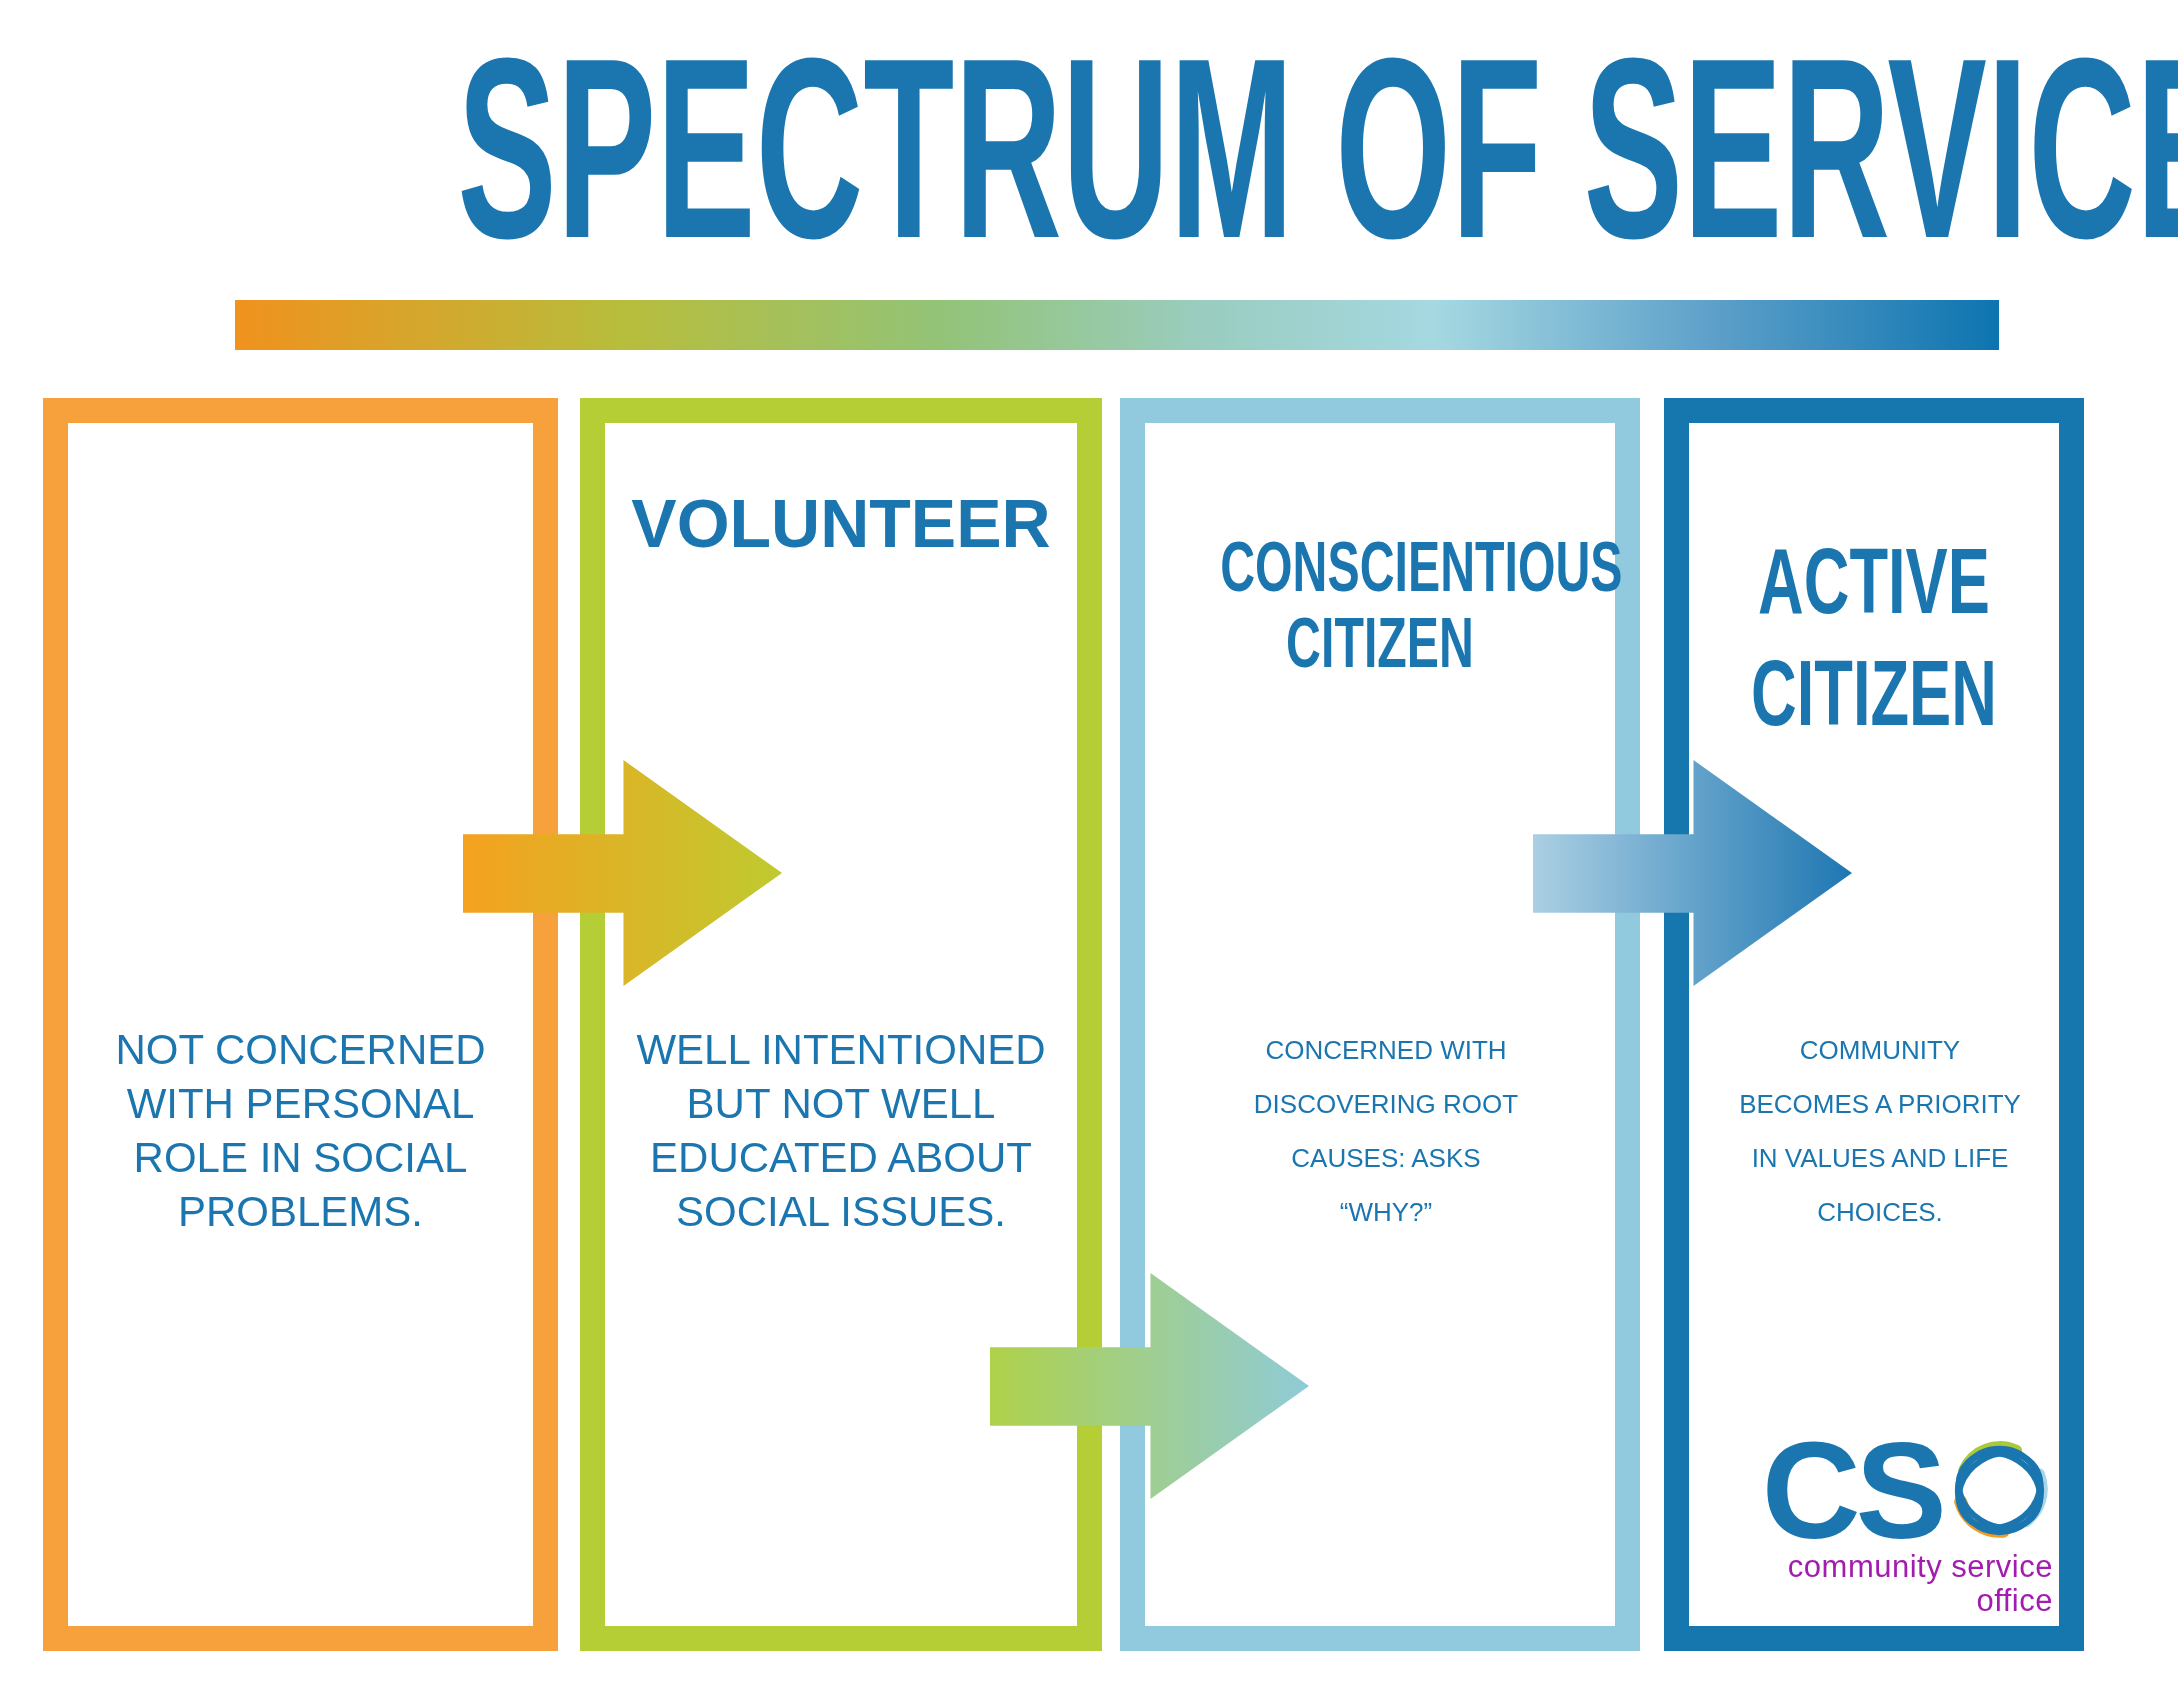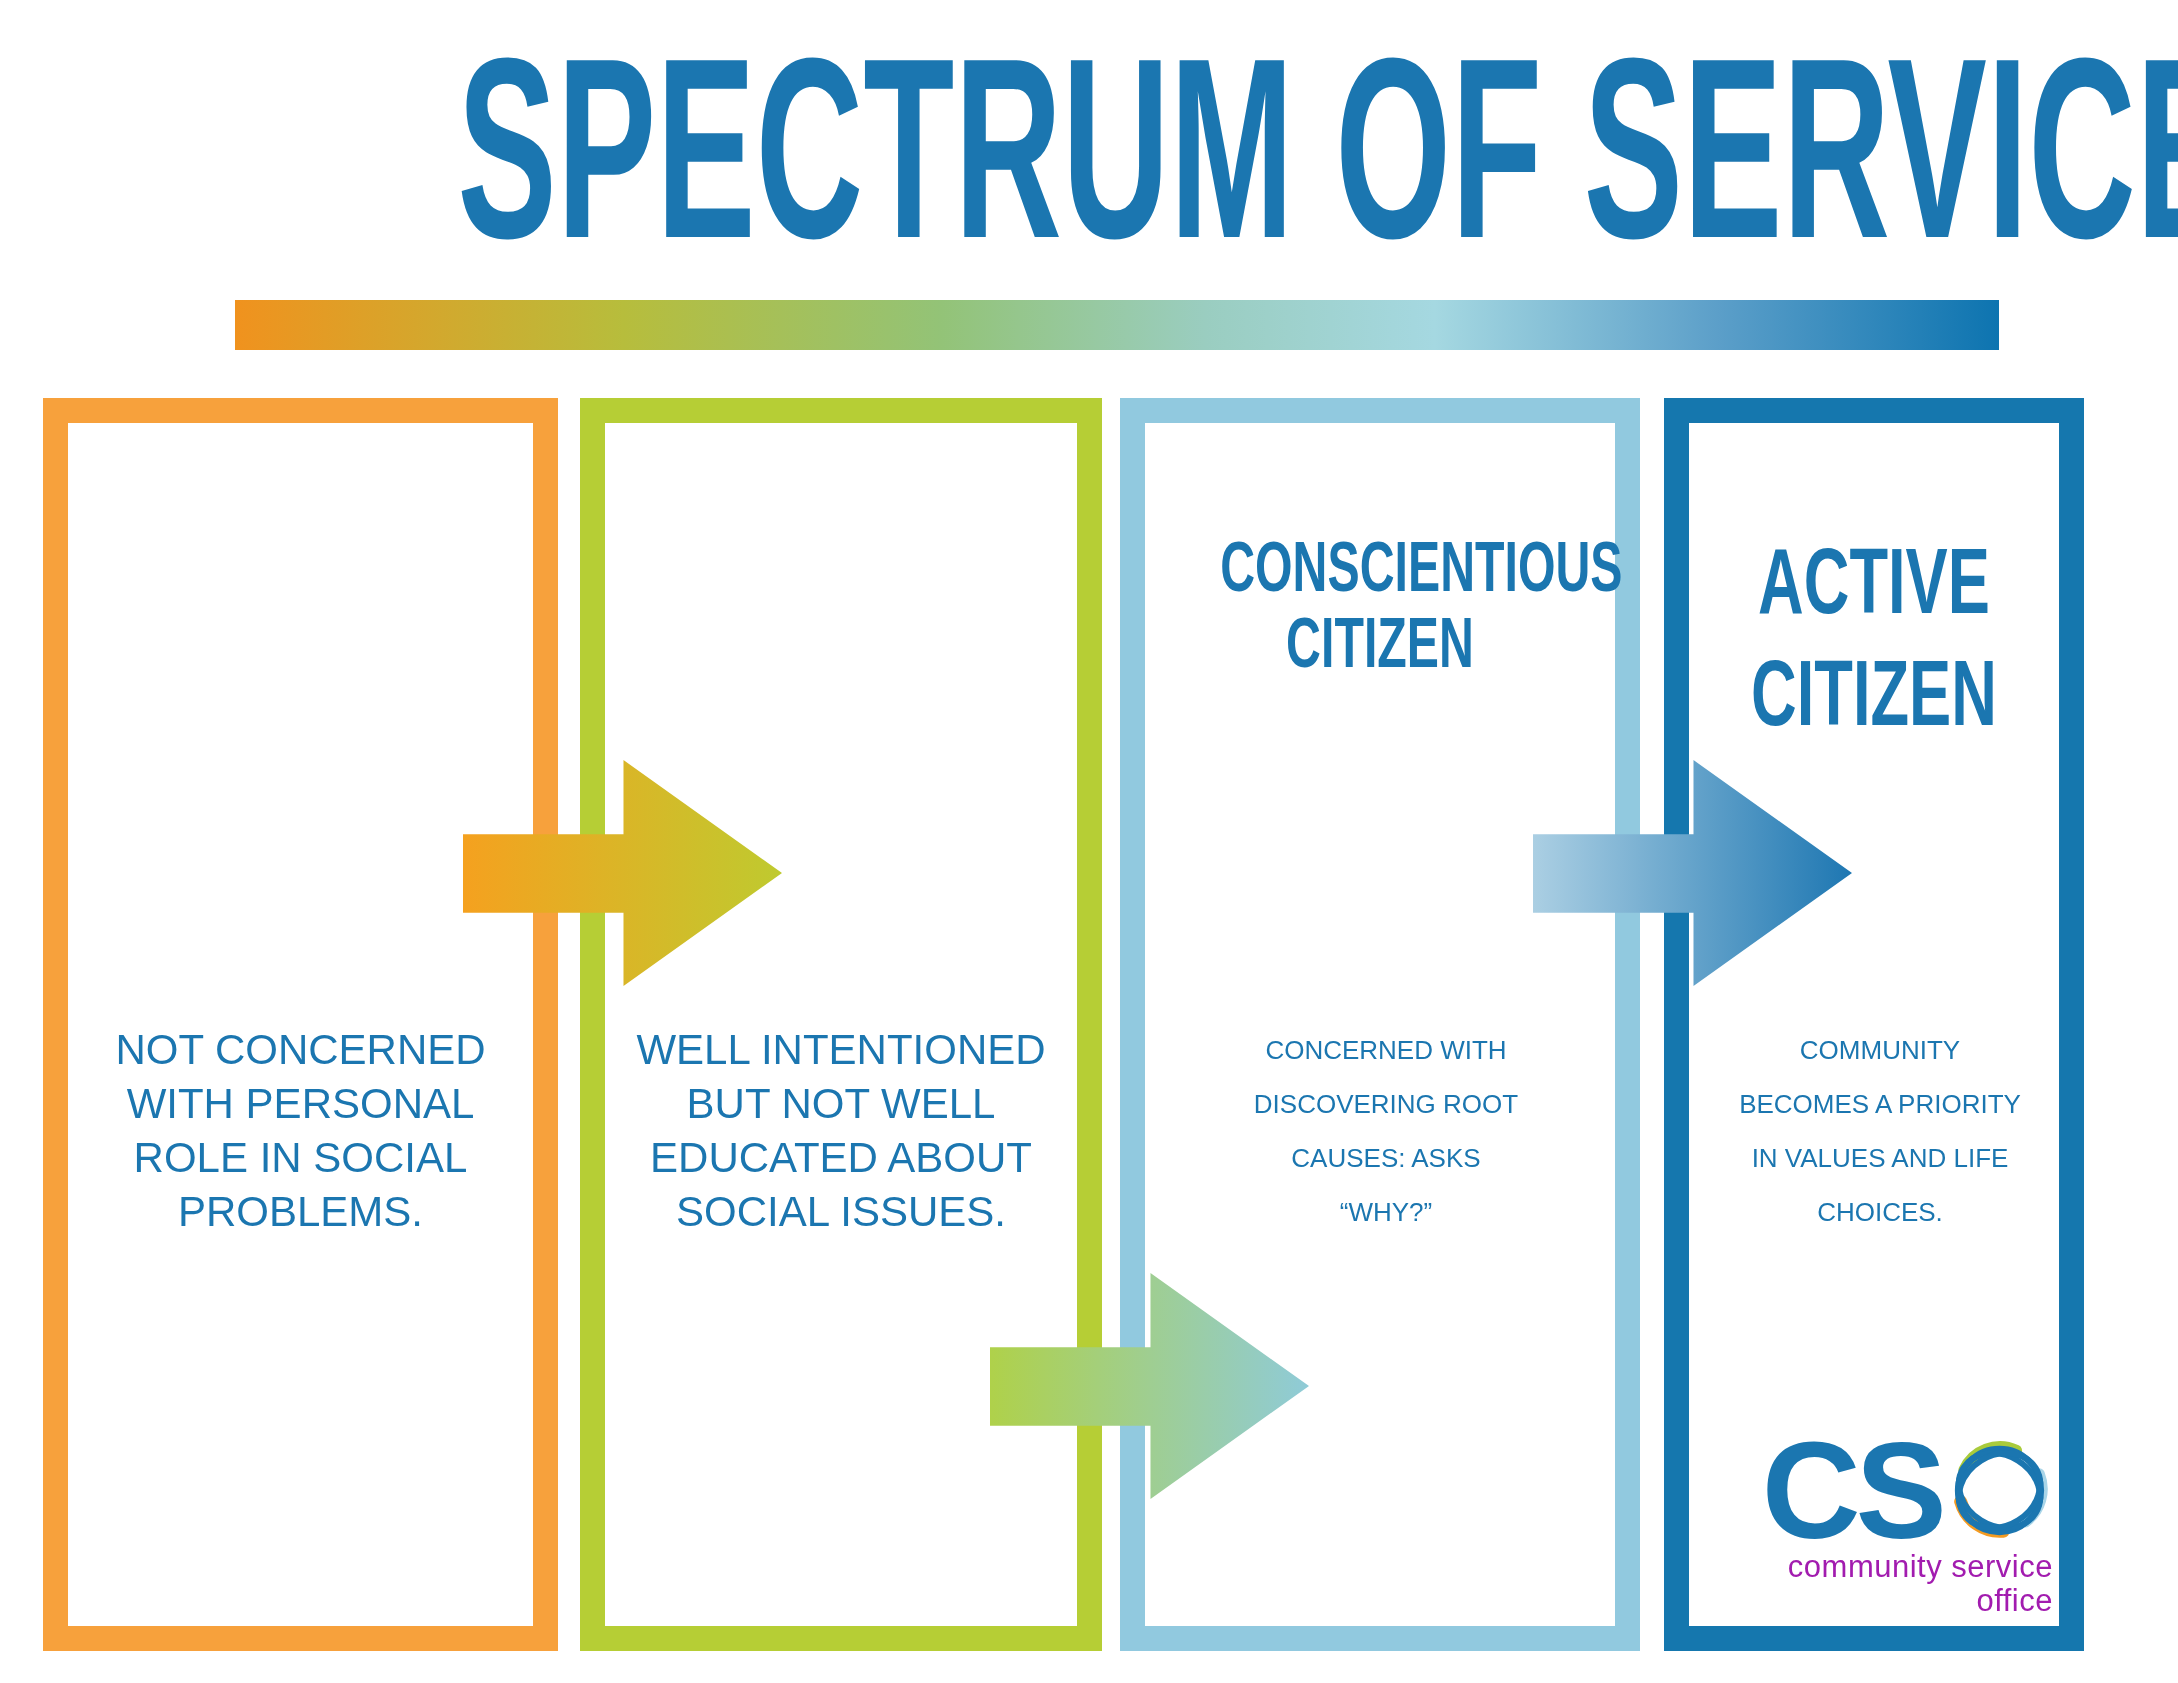--- a/index.html
+++ b/index.html
@@ -74,20 +74,21 @@
   <div class="bar"></div>
 
   <section class="stage s0">
     <p class="stage-desc">NOT CONCERNED
 WITH PERSONAL
 ROLE IN SOCIAL
 PROBLEMS.</p>
   </section>
 
   <section class="stage s1">
+    <h2 class="stage-title">VOLUNTEER</h2>
     <p class="stage-desc">WELL INTENTIONED
 BUT NOT WELL
 EDUCATED ABOUT
 SOCIAL ISSUES.</p>
   </section>
 
   <section class="stage s2">
     <h2 class="stage-title">CONSCIENTIOUS
 CITIZEN</h2>
     <p class="stage-desc">CONCERNED WITH

